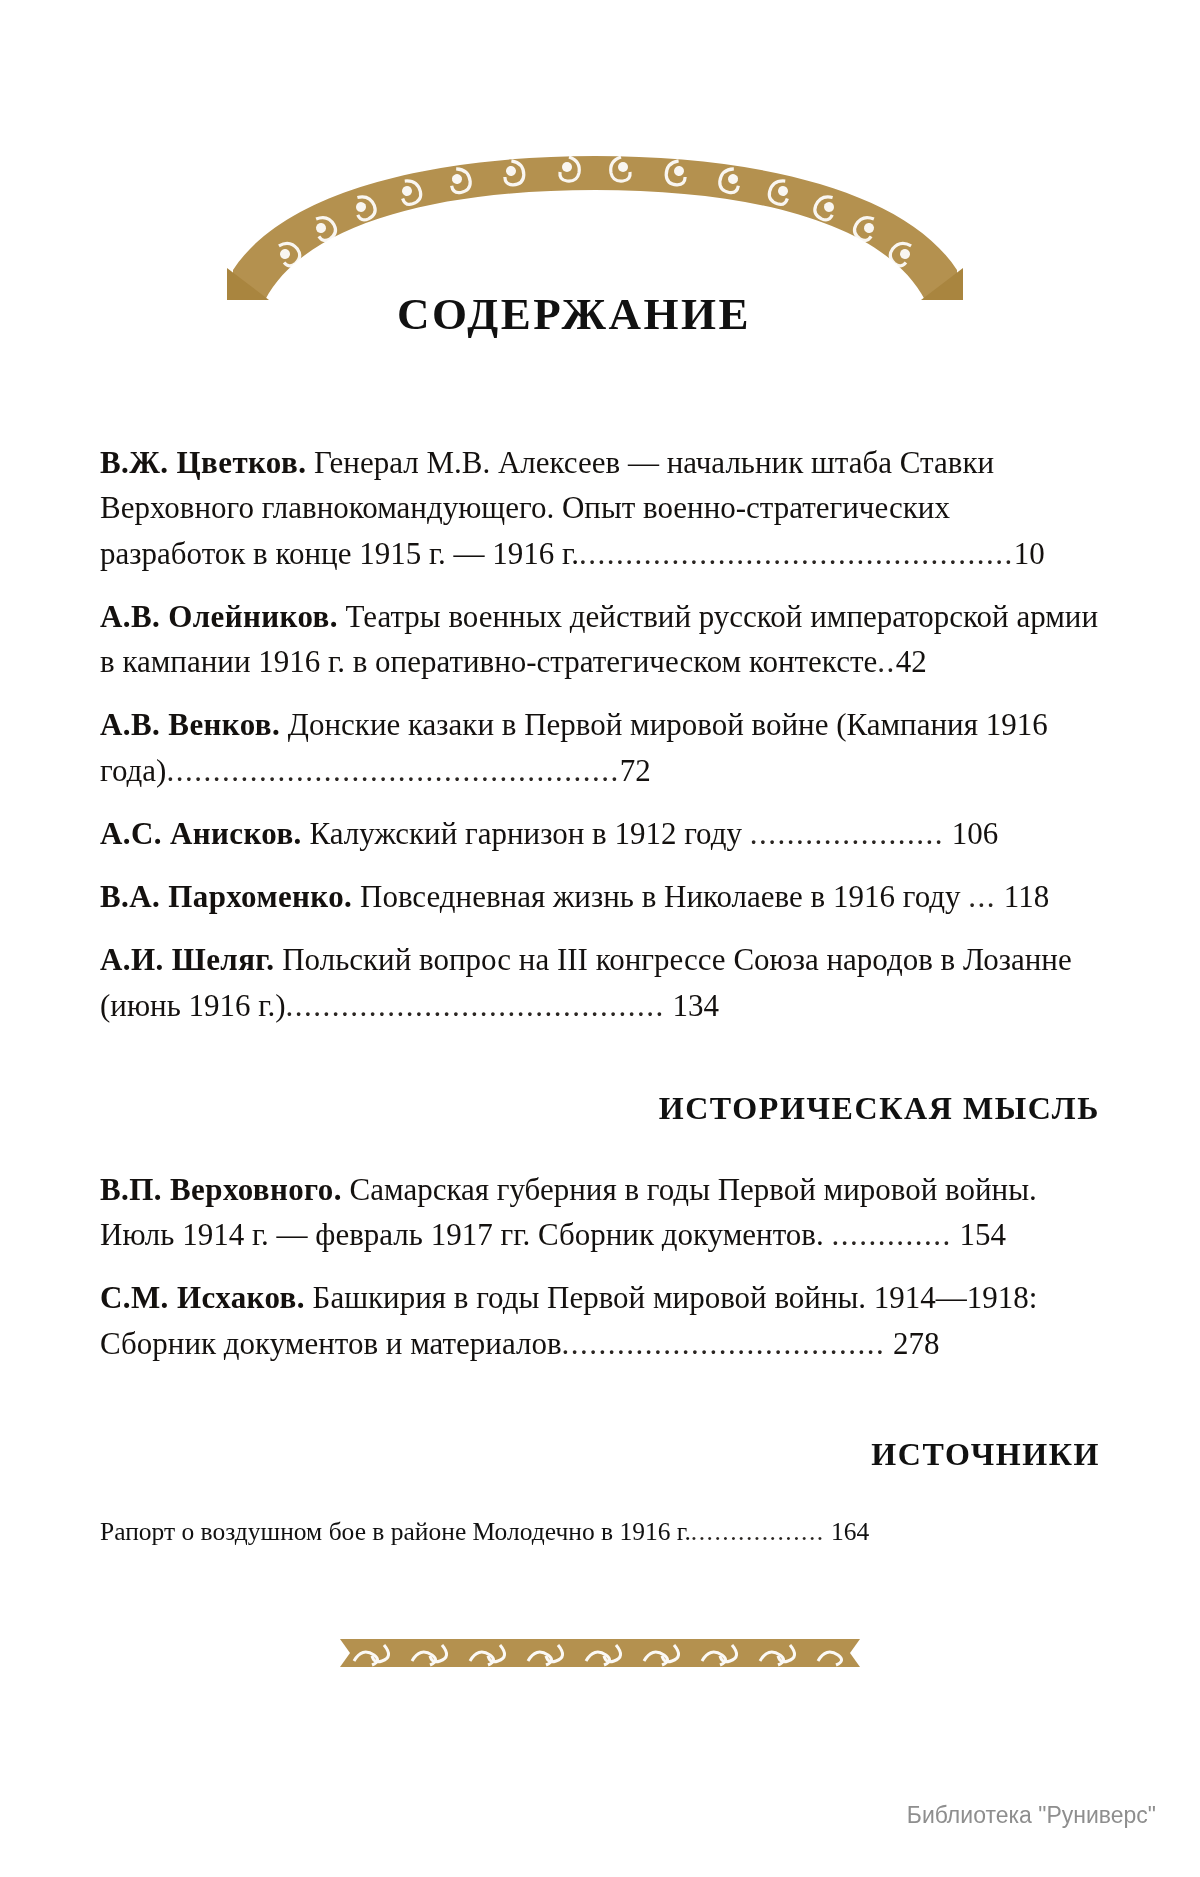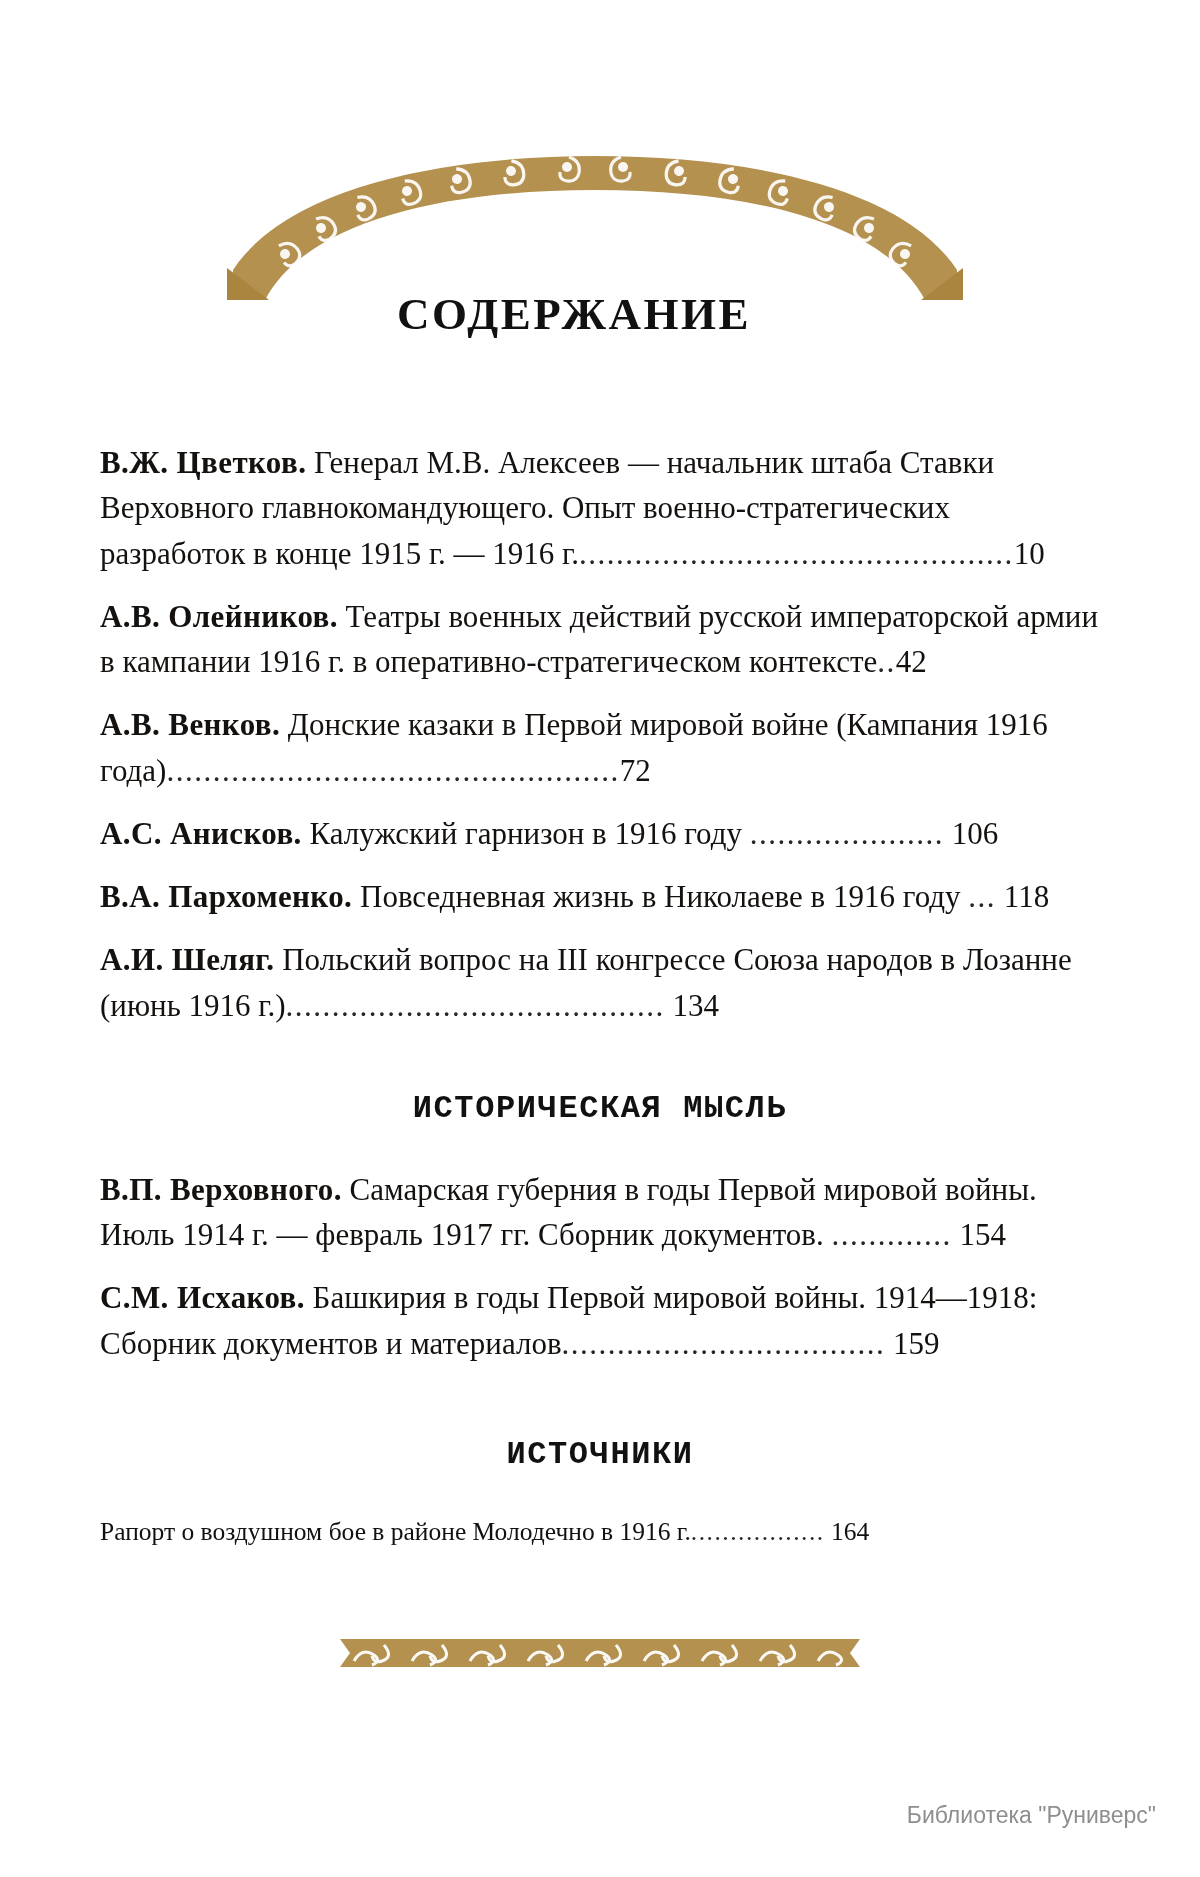--- a/index.html
+++ b/index.html
@@ -67,27 +67,26 @@
     display: inline;
     letter-spacing: 1.5px;
     color: #2a2521;
   }
   .pageno {
     white-space: nowrap;
   }
 
   
   .section-heading {
-    text-align: center;
+    text-align: right;
     font-size: 32px;
     font-weight: bold;
     letter-spacing: 1.6px;
     margin: 62px 0 40px 0;
     color: #111;
-    font-family: Liberation Mono, monospace;
   }
   .section-heading.narrow { margin-top: 70px; }
 
   .plain-entry {
     font-size: 25.5px;
     line-height: 1.46;
     margin-bottom: 4px;
   }
 
   
@@ -205,21 +204,21 @@
     </div>
 
     <div class="entry">
       <span class="author">А.В. Венков.</span>
       <span>Донские казаки в Первой мировой войне (Кампания 1916 года)</span><span class="leaderline">.................................................</span><span class="pageno">72</span>
     </div>
 
 
     <div class="entry">
       <span class="author">А.С. Анисков.</span>
-      <span>Калужский гарнизон в 1916 году</span> <span class="leaderline">.....................</span> <span class="pageno">106</span>
+      <span>Калужский гарнизон в 1912 году</span> <span class="leaderline">.....................</span> <span class="pageno">106</span>
     </div>
 
     <div class="entry">
       <span class="author">В.А. Пархоменко.</span>
       <span>Повседневная жизнь в Николаеве в 1916 году</span> <span class="leaderline">...</span> <span class="pageno">118</span>
     </div>
 
     <div class="entry">
       <span class="author">А.И. Шеляг.</span>
       <span>Польский вопрос на III конгрессе Союза народов в Лозанне (июнь 1916 г.)</span><span class="leaderline">.........................................</span> <span class="pageno">134</span>
@@ -227,21 +226,21 @@
 
     <div class="section-heading">ИСТОРИЧЕСКАЯ МЫСЛЬ</div>
 
     <div class="entry">
       <span class="author">В.П. Верховного.</span>
       <span>Самарская губерния в годы Первой мировой войны. Июль 1914 г. — февраль 1917 гг. Сборник документов.</span> <span class="leaderline">.............</span> <span class="pageno">154</span>
     </div>
 
     <div class="entry">
       <span class="author">С.М. Исхаков.</span>
-      <span>Башкирия в годы Первой мировой войны. 1914—1918: Сборник документов и материалов</span><span class="leaderline">...................................</span> <span class="pageno">159</span>
+      <span>Башкирия в годы Первой мировой войны. 1914—1918: Сборник документов и материалов</span><span class="leaderline">...................................</span> <span class="pageno">278</span>
     </div>
 
     <div class="section-heading narrow">ИСТОЧНИКИ</div>
 
     <div class="plain-entry">
       <span>Рапорт о воздушном бое в районе Молодечно в 1916 г.</span><span class="leaderline">.................</span> <span class="pageno">164</span>
     </div>
 
   </div>
 

